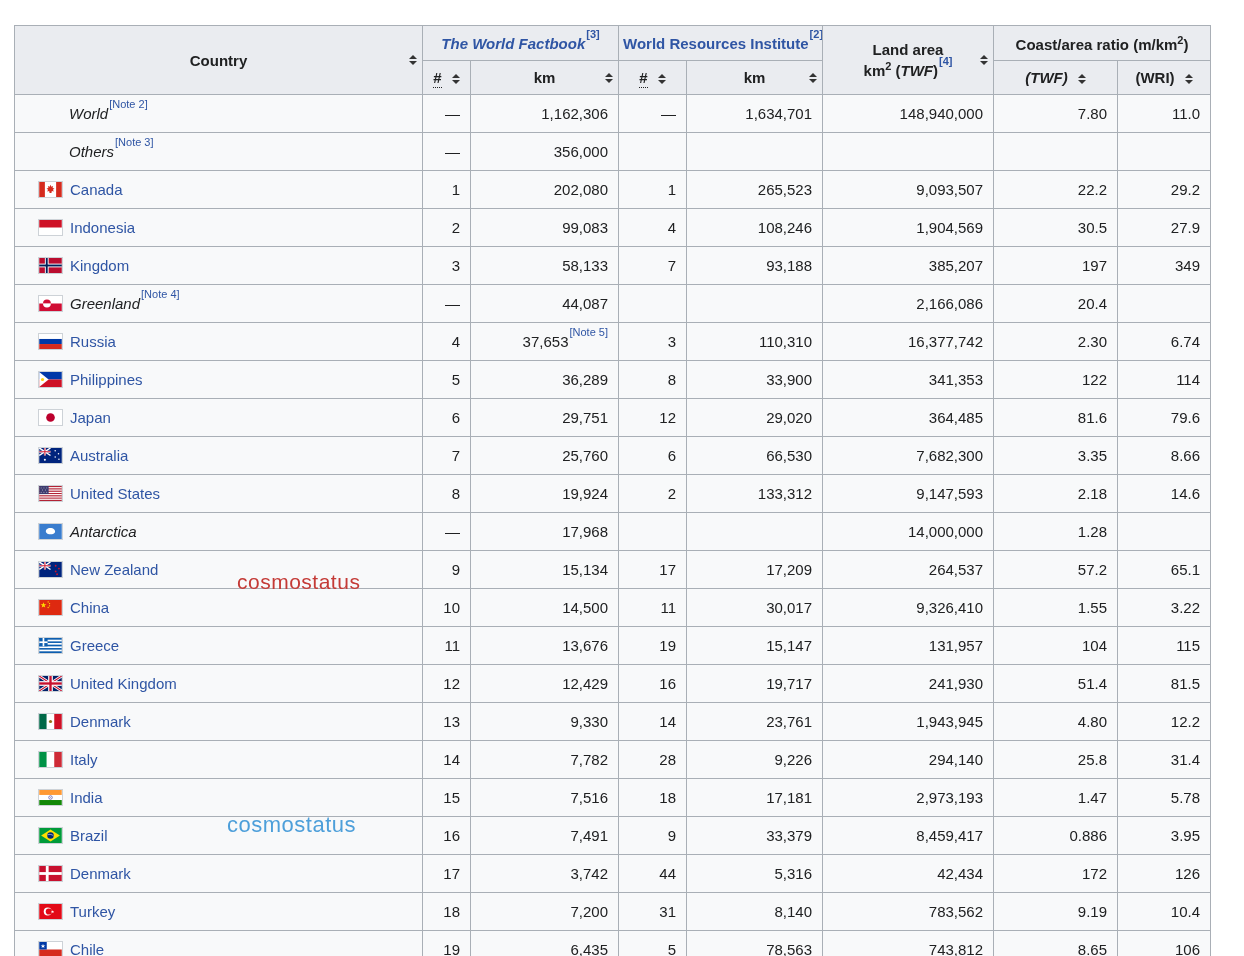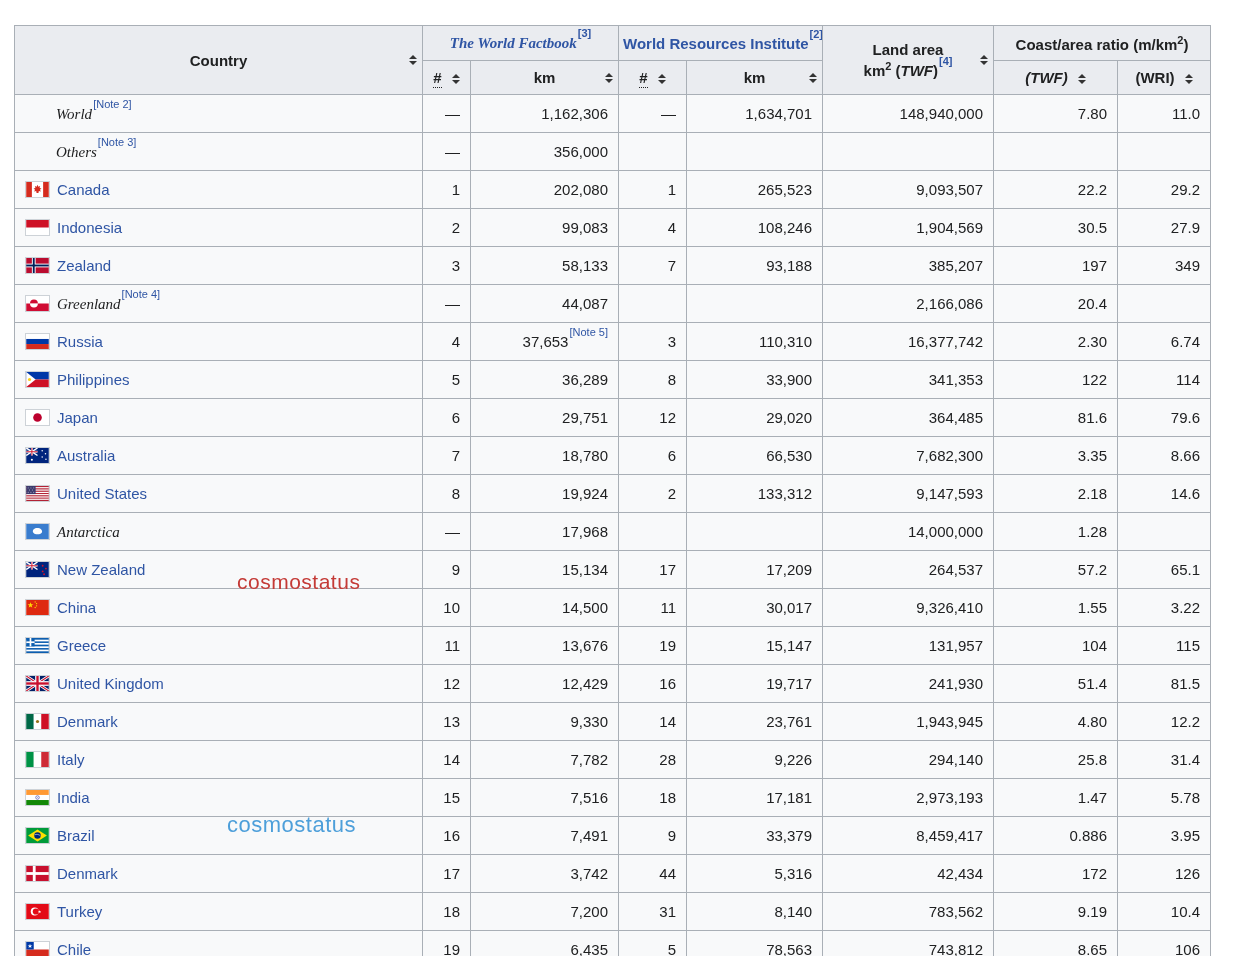--- a/index.html
+++ b/index.html
@@ -6,25 +6,25 @@
   .page{position:relative;width:1244px;height:956px;background:#fff;overflow:hidden;
         font-family:"Liberation Sans","DejaVu Sans",sans-serif;color:#202122;}
   table.wikitable{position:absolute;left:14px;top:25px;width:1196px;border-collapse:collapse;
         table-layout:fixed;background:#f8f9fa;border:1px solid #a2a9b1;}
   th,td{border:1px solid #a9afb6;overflow:hidden;white-space:nowrap;}
   th{background:#eaecf0;font-weight:bold;font-size:15px;text-align:center;padding:2px 4px;position:relative;}
   thead tr.h1 th{height:30px;}
   thead tr.h2 th{height:29px;}
   tbody td{height:33px;font-size:15px;padding:2px 8px;}
   td.num{text-align:right;padding-right:10px;}
-  td.c-country{text-align:left;padding-left:10px;}
+  td.c-country{text-align:left;padding-left:23px;}
   a{text-decoration:none;cursor:pointer;}
   .blue{color:#2f55a4;}
   .dark{color:#202122;}
-  .it{font-style:italic;font-family:Liberation Serif, serif;}
+  .it{font-style:italic;}
   sup.ref{color:#2f55a4;font-size:11px;line-height:0;position:relative;top:-5px;margin-left:1px;font-style:normal;font-weight:normal;}
   th sup.ref{font-weight:bold;}
   .hash{border-bottom:1px dotted #202122;padding-bottom:1px;}
   
   .sort{display:inline-flex;flex-direction:column;gap:2px;vertical-align:middle;margin-left:10px;}
   .sort b{display:block;width:0;height:0;border-left:4px solid transparent;border-right:4px solid transparent;}
   .sort b.up{border-bottom:4px solid #333;}
   .sort b.dn{border-top:4px solid #333;}
   .sort.abs{position:absolute;right:5px;top:50%;transform:translateY(-50%);margin-left:0;}
   
@@ -170,21 +170,21 @@
           <td class="num"><span>30.5</span></td>
           <td class="num"><span>27.9</span></td>
         </tr>
         <tr>
           <td class="c-country"><span class="flag"><svg viewBox="0 0 24 16">
                 <rect width="24" height="16" fill="#ba0c2f"></rect>
                 <rect x="6" width="4" height="16" fill="#fff"></rect>
                 <rect y="6" width="24" height="4" fill="#fff"></rect>
                 <rect x="7" width="2" height="16" fill="#00205b"></rect>
                 <rect y="7" width="24" height="2" fill="#00205b"></rect>
-              </svg></span><a class="blue">Zealand</a></td>
+              </svg></span><a class="blue">Kingdom</a></td>
           <td class="num"><span>3</span></td>
           <td class="num"><span>58,133</span></td>
           <td class="num"><span>7</span></td>
           <td class="num"><span>93,188</span></td>
           <td class="num"><span>385,207</span></td>
           <td class="num"><span>197</span></td>
           <td class="num"><span>349</span></td>
         </tr>
         <tr>
           <td class="c-country"><span class="flag"><svg viewBox="0 0 24 16">
@@ -253,21 +253,21 @@
                 <rect y="3.5" width="12" height="1" fill="#cf142b"></rect>
                 <g fill="#fff">
                   <circle cx="6" cy="12.5" r="1.1"></circle>
                   <circle cx="17" cy="3" r=".8"></circle>
                   <circle cx="20.5" cy="6" r=".8"></circle>
                   <circle cx="17" cy="9.5" r=".8"></circle>
                   <circle cx="21" cy="12" r=".8"></circle>
                 </g>
               </svg></span><a class="blue">Australia</a></td>
           <td class="num"><span>7</span></td>
-          <td class="num"><span>18,780</span></td>
+          <td class="num"><span>25,760</span></td>
           <td class="num"><span>6</span></td>
           <td class="num"><span>66,530</span></td>
           <td class="num"><span>7,682,300</span></td>
           <td class="num"><span>3.35</span></td>
           <td class="num"><span>8.66</span></td>
         </tr>
         <tr>
           <td class="c-country"><span class="flag"><svg viewBox="0 0 24 16">
                 <rect width="24" height="16" fill="#b22234"></rect>
                 <g fill="#fff">

